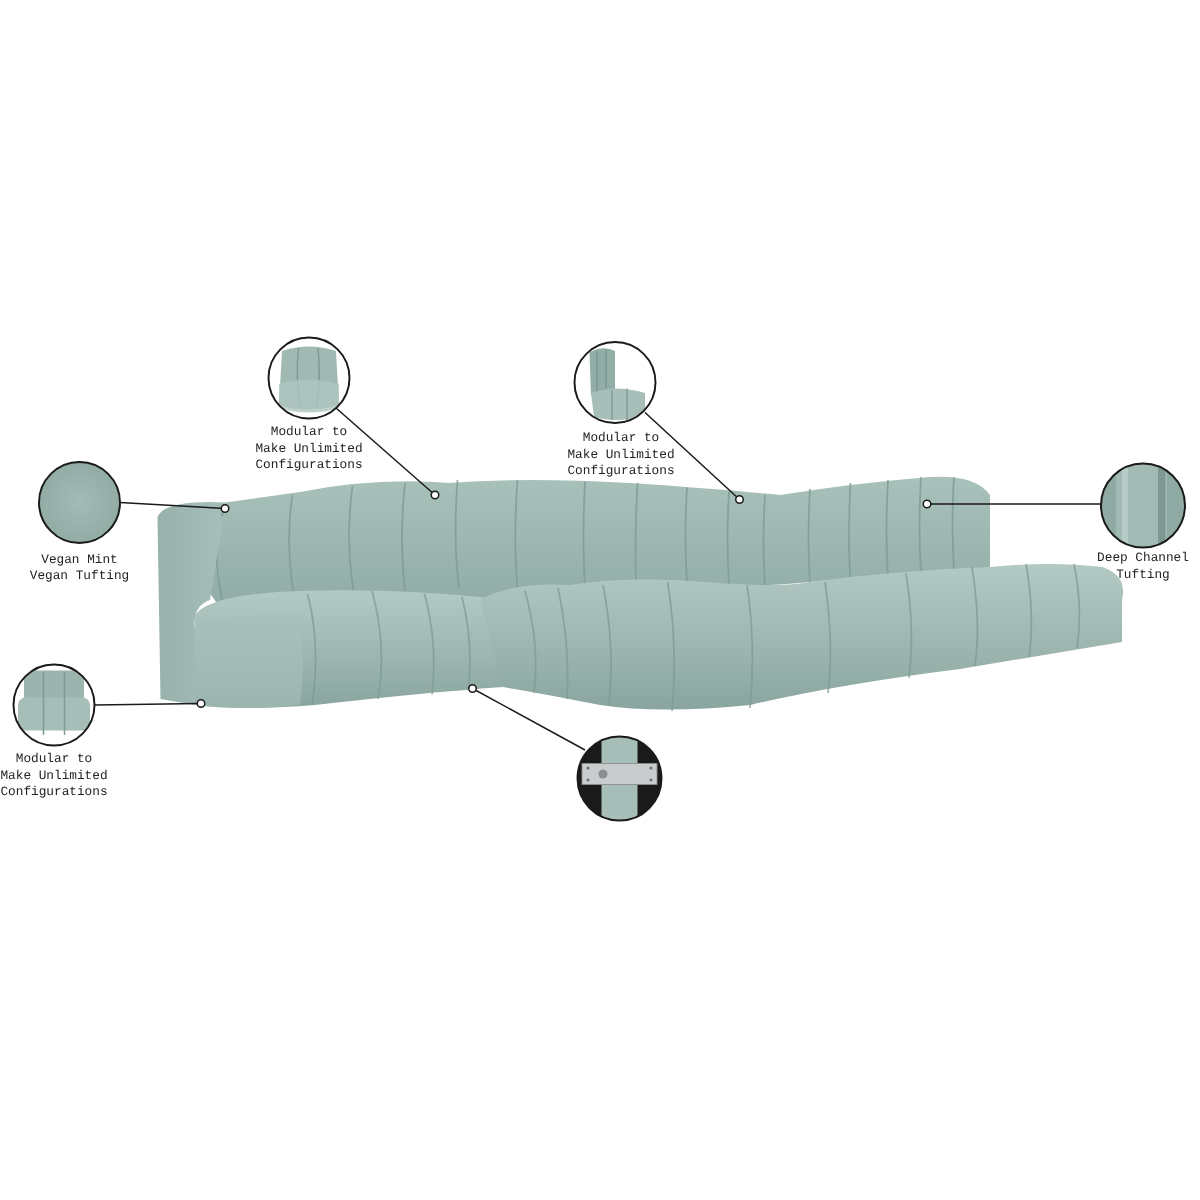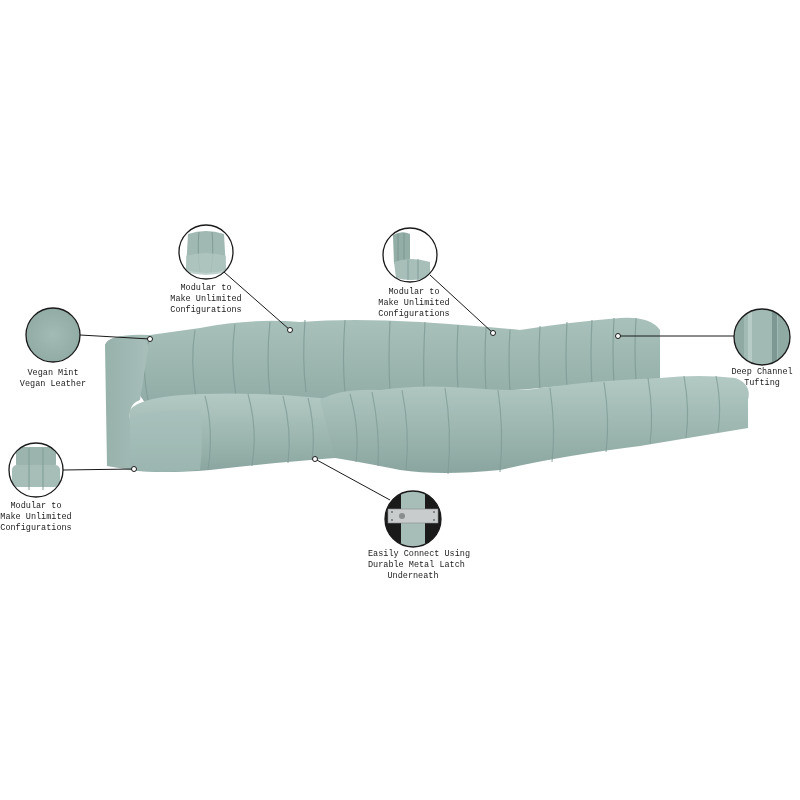--- a/index.html
+++ b/index.html
@@ -193,21 +193,21 @@
       <circle cx="434" cy="512" r="1" fill="#6b6e6f"></circle>
       <circle cx="392" cy="520" r="1" fill="#6b6e6f"></circle>
       <circle cx="434" cy="520" r="1" fill="#6b6e6f"></circle>
     </g>
     <circle cx="413" cy="519" r="28" fill="none" stroke="#1a1a1a" stroke-width="1.3"></circle>
   </g>
 </svg>
 
 <div class="caption" style="left:13px; top:368px; width:80px;">
   <span>Vegan Mint</span>
-  <span>Vegan Leather</span>
+  <span>Vegan Tufting</span>
 </div>
 
 <div class="caption" style="left:-4px; top:501px; width:80px;">
   <span>Modular to</span>
   <span>Make Unlimited</span>
   <span>Configurations</span>
 </div>
 
 <div class="caption" style="left:166px; top:283px; width:80px;">
   <span>Modular to</span>
@@ -219,18 +219,13 @@
   <span>Modular to</span>
   <span>Make Unlimited</span>
   <span>Configurations</span>
 </div>
 
 <div class="caption" style="left:722px; top:367px; width:80px;">
   <span>Deep Channel</span>
   <span>Tufting</span>
 </div>
 
-<div class="caption" style="left:368px; top:549px; width:90px;">
-  <span>Easily Connect Using</span>
-  <span>Durable Metal Latch</span>
-  <span>Underneath</span>
-</div>
 </div>
 
 </body></html>

